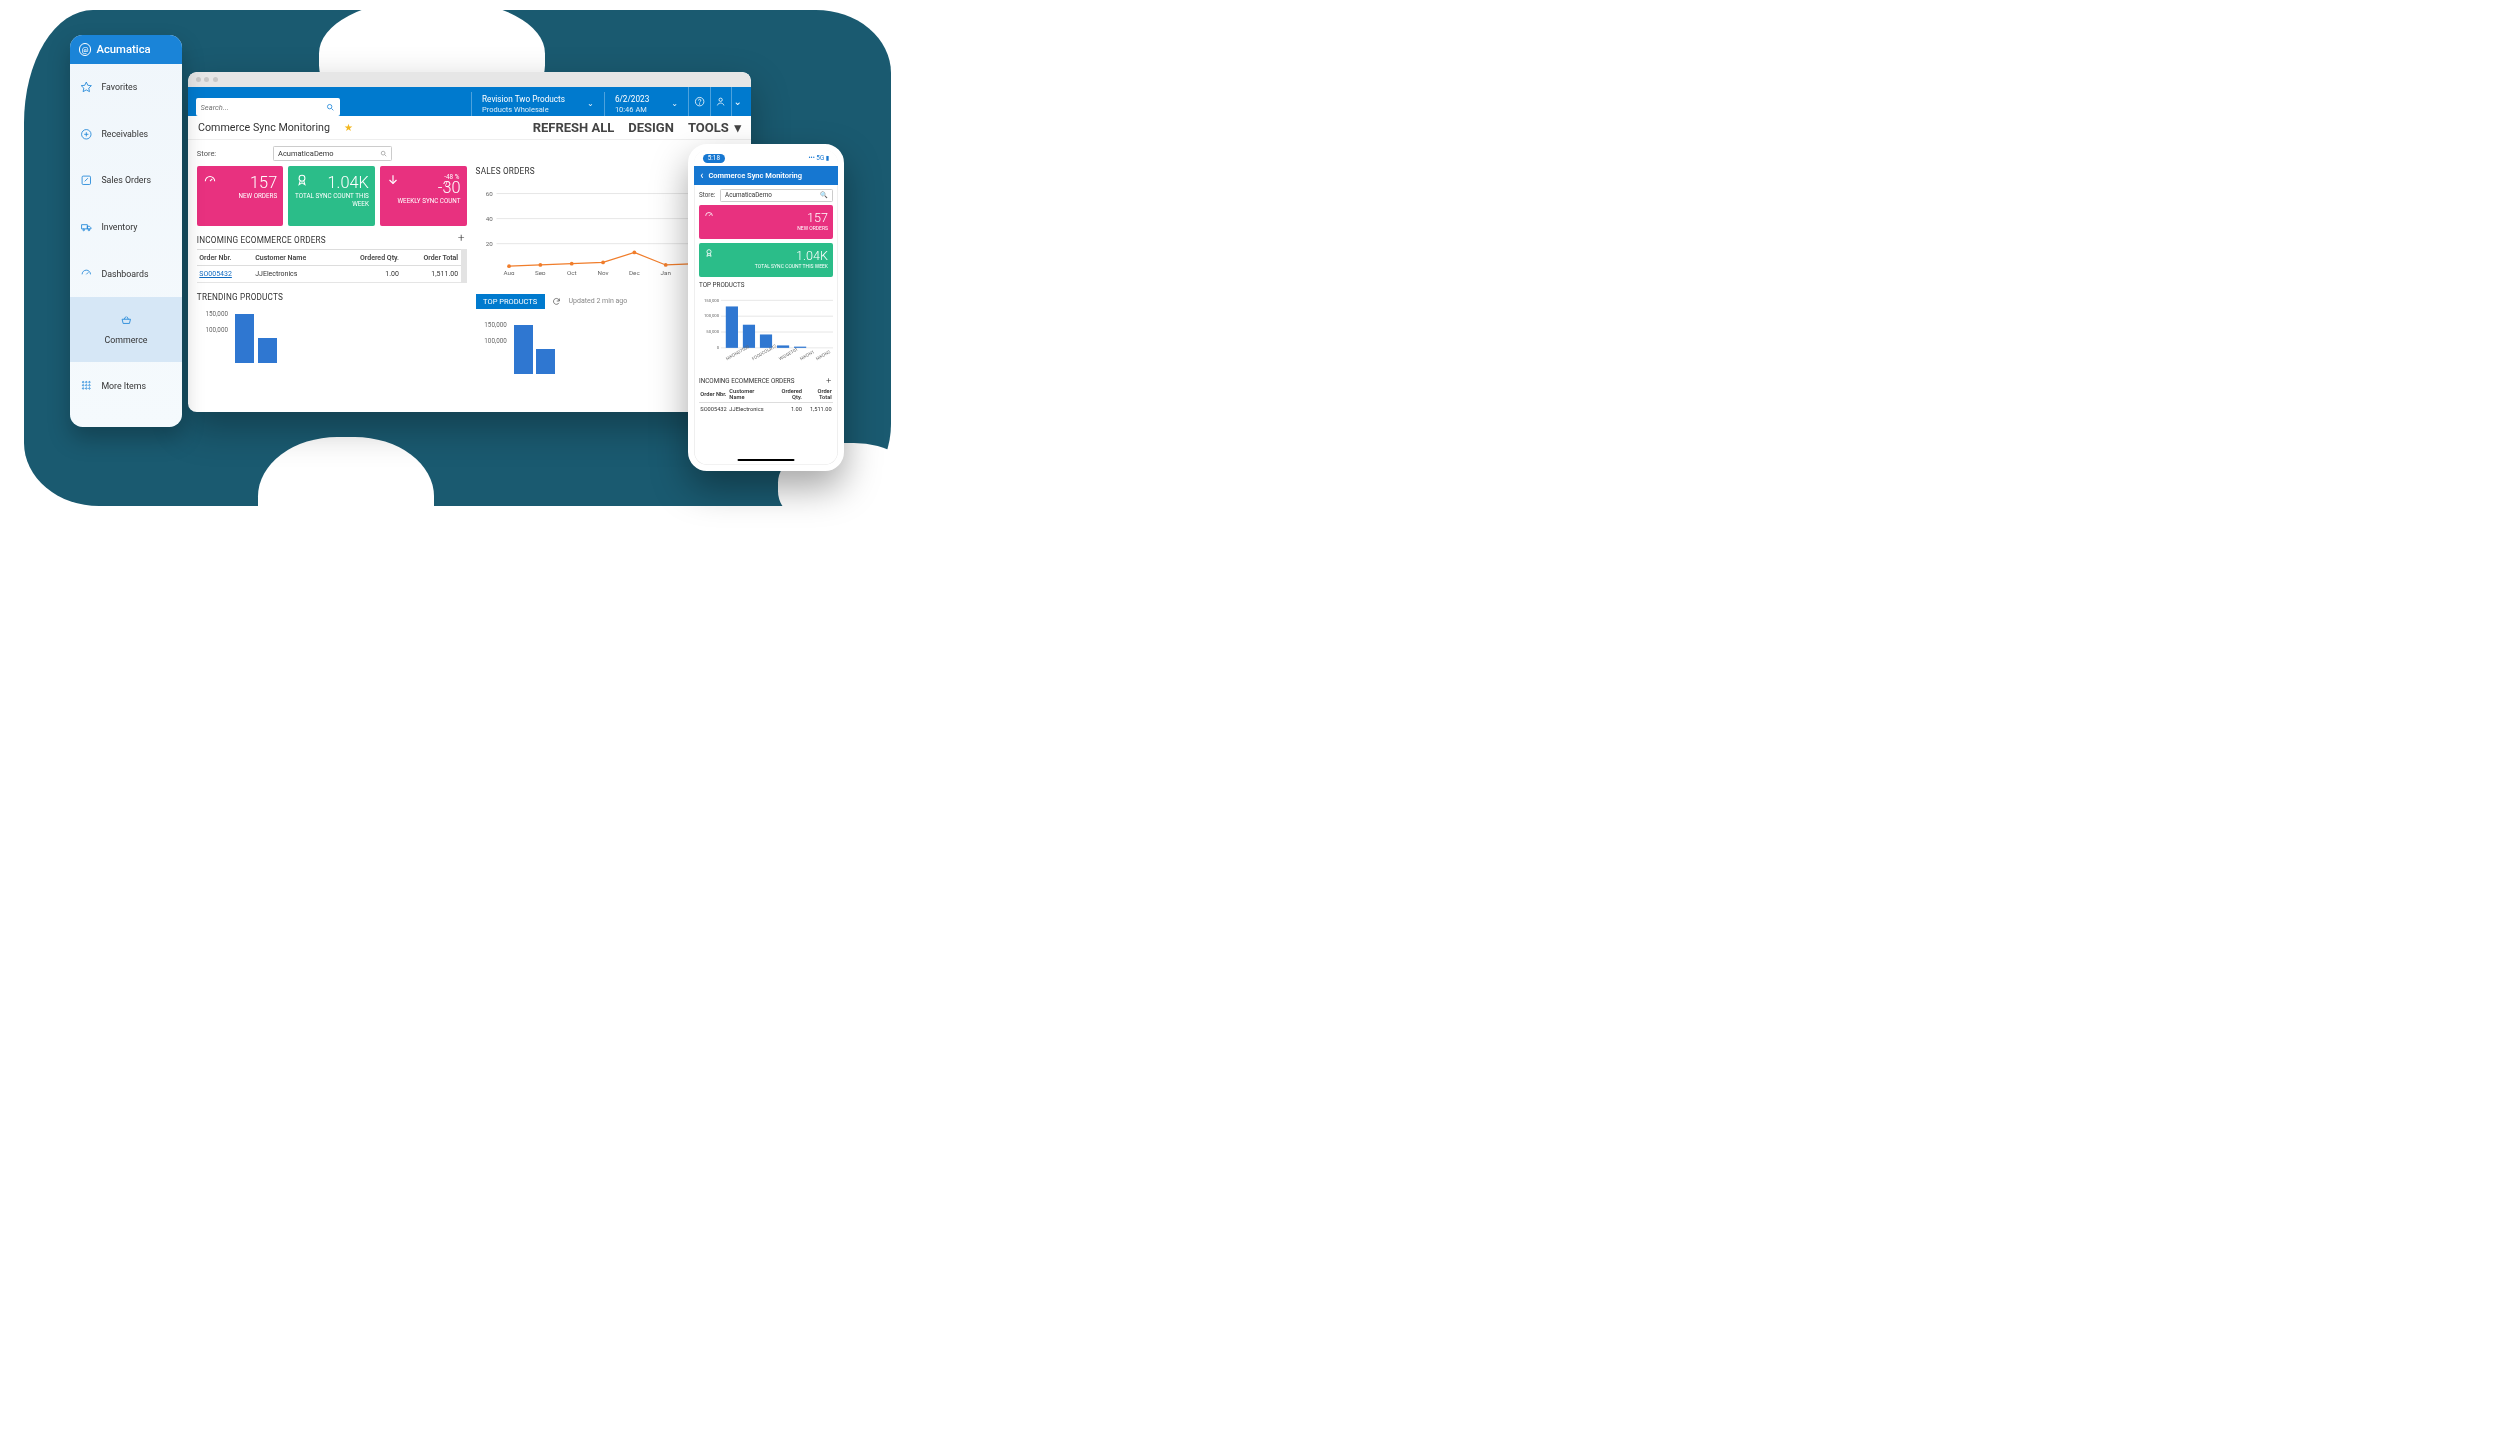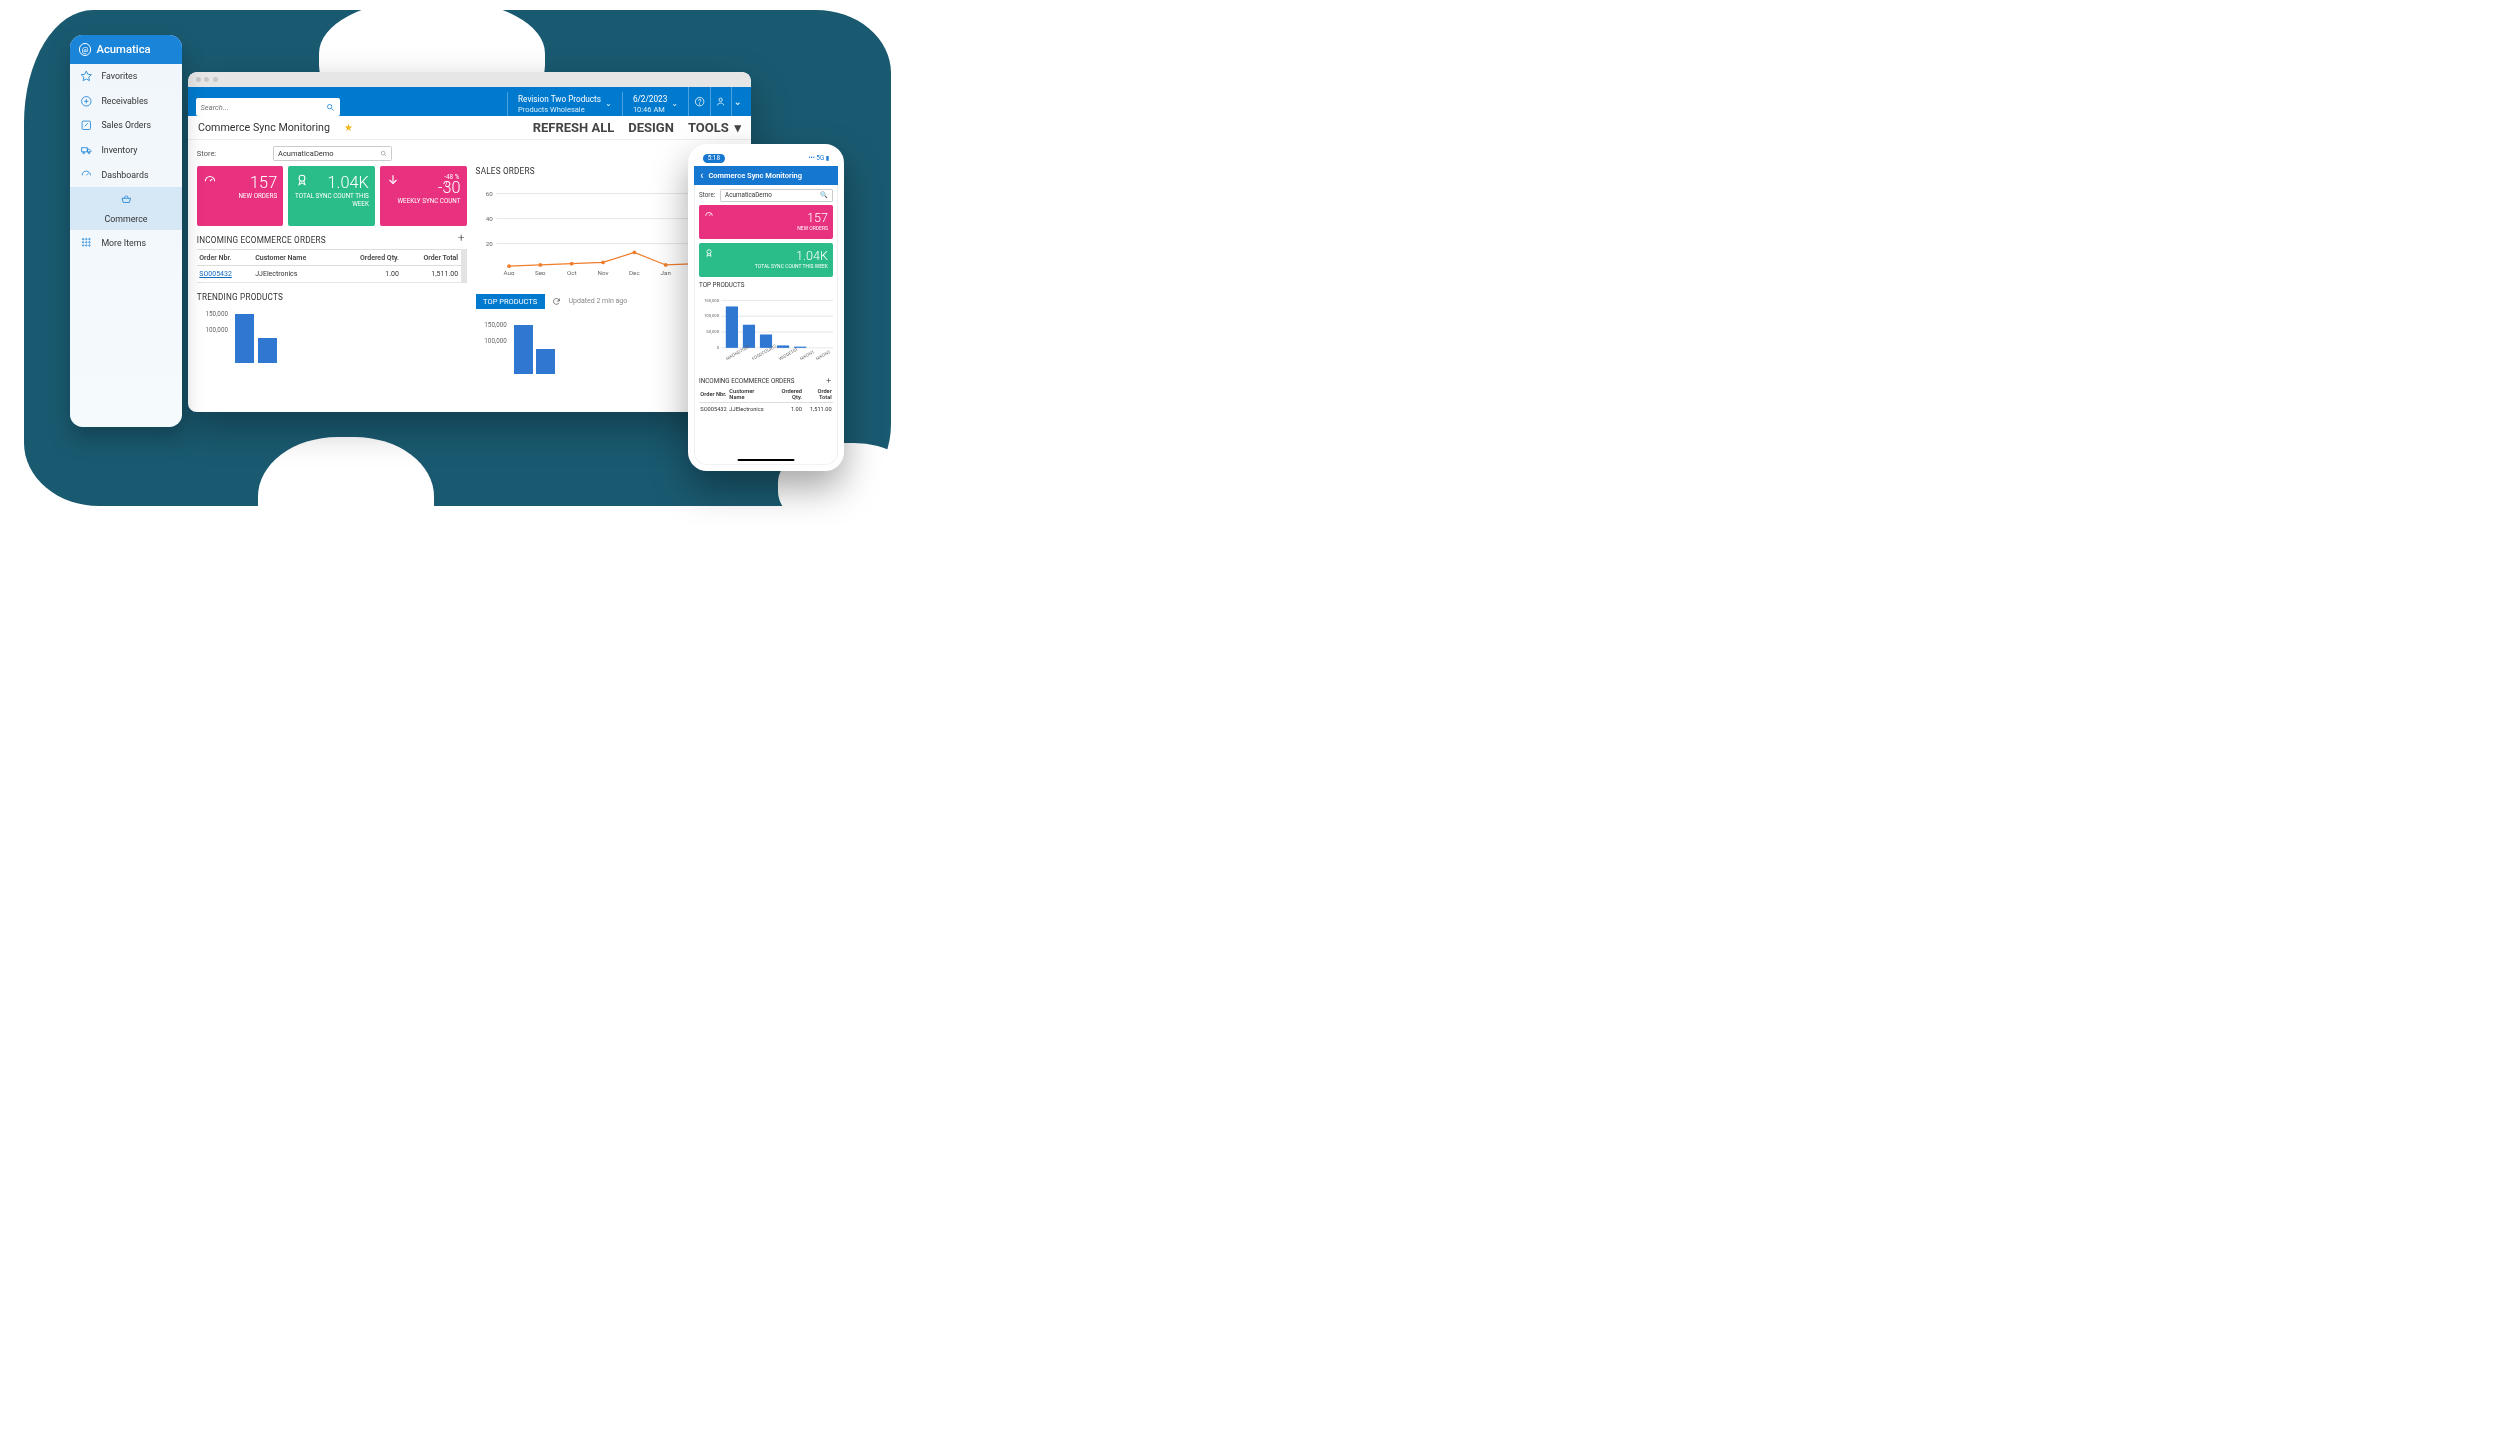--- a/index.html
+++ b/index.html
@@ -64,21 +64,21 @@
     gap:5px;
     padding:0 8.8px;
     font-size:11.3px;
     font-weight:500;
   }
   .leftnav-header .logo{
     width:12.6px;height:12.6px;border-radius:50%;border:1.3px solid #fff;display:flex;align-items:center;justify-content:center;font-size:7.5px;
   }
   .nav-item{
     display:flex;align-items:center;gap:8.8px;
-    padding:6px 10px;
+    padding:17px 10px;
     color:#333;
     font-size:8.8px;
     cursor:pointer;
   }
   .nav-item.active{background:#d6e7f6;flex-direction:column;}
   .nav-icon{width:12.6px;height:12.6px;color:#1a84d8;display:flex;align-items:center;justify-content:center;}
   .nav-icon svg{width:12.6px;height:12.6px;fill:none;stroke:#1a84d8;stroke-width:1.6;}
 
   
   .desktop{
@@ -97,21 +97,21 @@
   .chrome span{width:5px;height:5px;border-radius:50%;background:#c8c8c8;}
   .topbar{
     height:29px;background:#007ace;display:flex;align-items:flex-end;padding:0 7.5px;color:#fff;
   }
   .searchbox{
     background:#fff;border-radius:1.9px;height:17.6px;width:144px;
     display:flex;align-items:center;padding:0 5px;color:#555;
   }
   .searchbox input{border:0;outline:0;flex:1;font-size:7.5px;font-style:italic;color:#555;background:transparent;}
   .topbar-flex{flex:1;}
-  .top-group{border-left:0.6px solid rgba(255,255,255,.3);padding:2.5px 10px;font-size:7.5px;line-height:1.2;display:flex;align-items:center;gap:4px;}
+  .top-group{border-left:0.6px solid rgba(255,255,255,.3);padding:2.5px 10px;font-size:7.5px;line-height:1.2;display:flex;align-items:center;gap:22px;}
   .chev{font-size:8.2px;opacity:.9;}
   .top-icon{width:21.4px;display:flex;justify-content:center;align-items:center;border-left:0.6px solid rgba(255,255,255,.3);height:100%;}
   .top-icon svg{width:11.3px;height:11.3px;stroke:#fff;fill:none;stroke-width:1.7;}
   .toolbar{
     height:24px;display:flex;align-items:center;padding:0 10px;gap:14px;border-bottom:0.6px solid #eee;
   }
   .page-title{font-size:10.7px;color:#333;}
   .star{color:#f3b71e;}
   .toolbar .sp{flex:1;}
   .tool-link{font-size:13px;color:#444;cursor:pointer;display:flex;align-items:center;gap:2.5px;font-weight:bold;}

